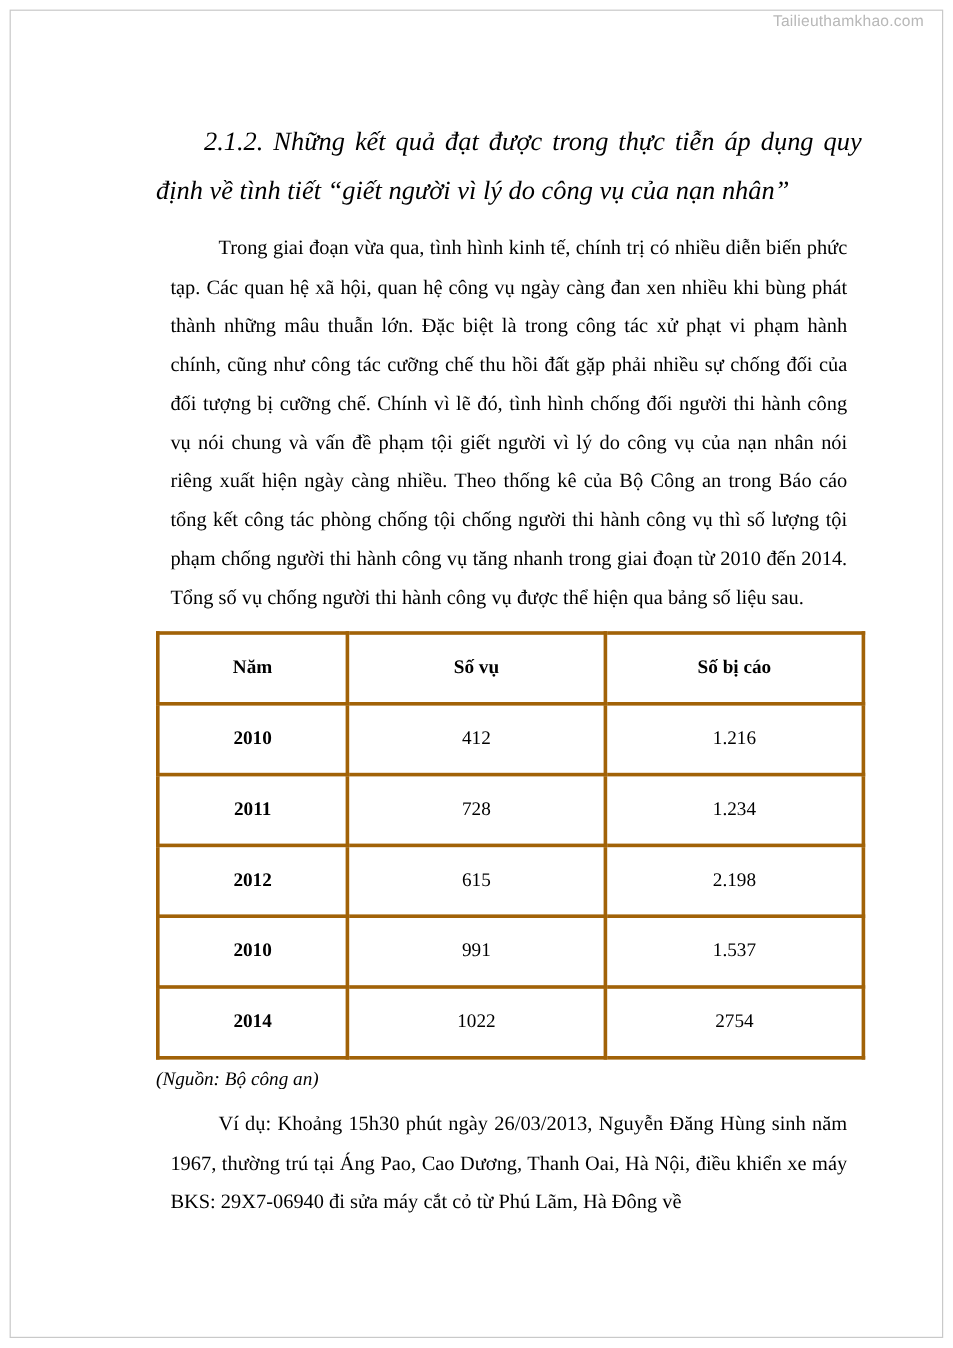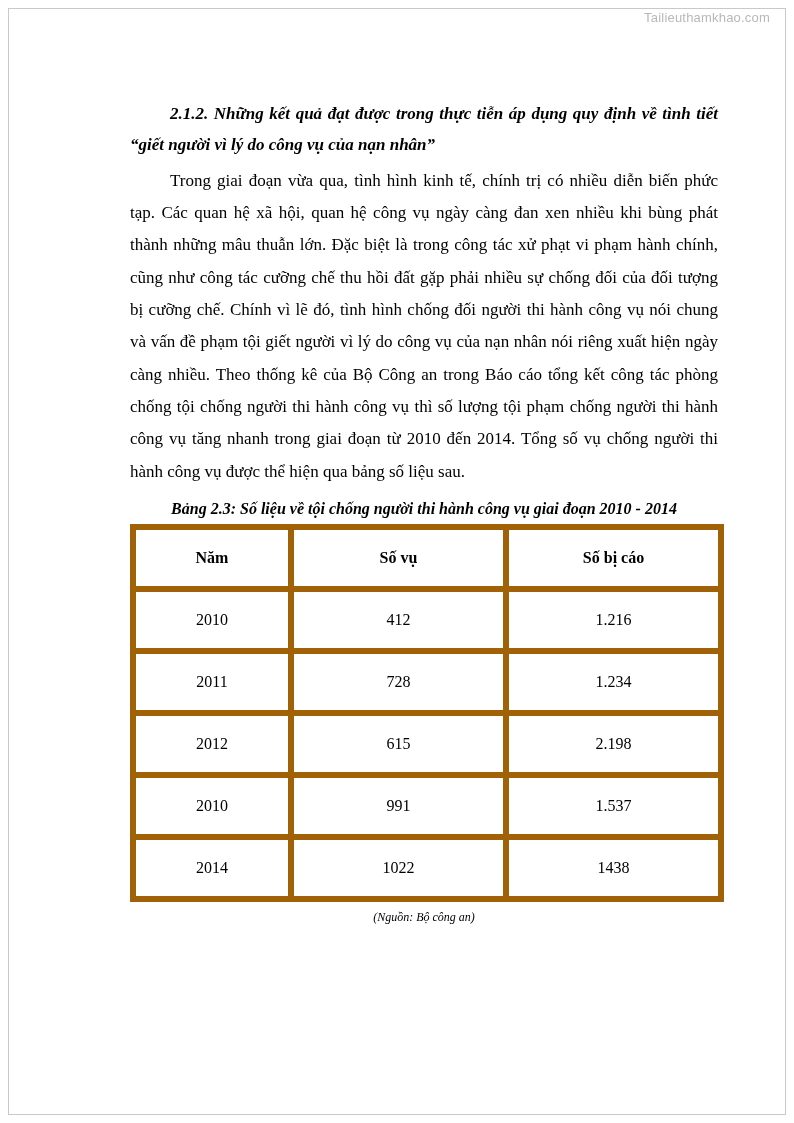--- a/index.html
+++ b/index.html
@@ -41,69 +41,69 @@
     color: #b8b8b8;
     letter-spacing: 0.2px;
   }
   .content {
     position: absolute;
     top: 98px;
     left: 130px;
     width: 588px;
   }
   .heading {
-    font-weight: bold;
+    font-weight: normal;
     font-style: italic;
-    font-size: 17px;
+    font-size: 22px;
     line-height: 1.85;
     text-align: justify;
     text-indent: 40px;
     margin: 0 0 4px 0;
   }
   p.body-par {
     font-size: 17px;
     line-height: 1.9;
     text-align: justify;
     text-indent: 40px;
-    margin: 0;
+    margin: 12px;
   }
   .table-caption {
     font-size: 16px;
     font-style: italic;
     font-weight: bold;
     text-align: center;
     margin: 12px 0 6px 0;
   }
   table.data-table {
     border-collapse: collapse;
     width: 588px;
     margin: 0 auto;
     table-layout: fixed;
   }
   table.data-table td, table.data-table th {
-    border: 6px solid #a16207;
+    border: 3px solid #a16207;
     height: 32px;
     font-size: 16px;
     text-align: center;
     vertical-align: middle;
     padding: 12px 4px;
   }
   table.data-table th {
     font-weight: bold;
   }
   table.data-table td.year {
-    font-weight: normal;
+    font-weight: bold;
   }
   col.c1 { width: 158px; }
   col.c2 { width: 215px; }
   col.c3 { width: 215px; }
   .source-note {
-    font-size: 12px;
+    font-size: 16px;
     font-style: italic;
-    text-align: center;
+    text-align: left;
     margin: 8px 0 6px 0;
   }
   .page-number {
     position: absolute;
     bottom: 66px;
     left: 0;
     width: 794px;
     text-align: center;
     font-size: 16px;
   }
@@ -116,21 +116,20 @@
   <div class="page-border"></div>
 
   <div class="watermark">Tailieuthamkhao.com</div>
 
   <div class="content">
 
     <div class="heading">2.1.2. Những kết quả đạt được trong thực tiễn áp dụng quy định về tình tiết “giết người vì lý do công vụ của nạn nhân”</div>
 
     <p class="body-par">Trong giai đoạn vừa qua, tình hình kinh tế, chính trị có nhiều diễn biến phức tạp. Các quan hệ xã hội, quan hệ công vụ ngày càng đan xen nhiều khi bùng phát thành những mâu thuẫn lớn. Đặc biệt là trong công tác xử phạt vi phạm hành chính, cũng như công tác cưỡng chế thu hồi đất gặp phải nhiều sự chống đối của đối tượng bị cưỡng chế. Chính vì lẽ đó, tình hình chống đối người thi hành công vụ nói chung và vấn đề phạm tội giết người vì lý do công vụ của nạn nhân nói riêng xuất hiện ngày càng nhiều. Theo thống kê của Bộ Công an trong Báo cáo tổng kết công tác phòng chống tội chống người thi hành công vụ thì số lượng tội phạm chống người thi hành công vụ tăng nhanh trong giai đoạn từ 2010 đến 2014. Tổng số vụ chống người thi hành công vụ được thể hiện qua bảng số liệu sau.</p>
 
-    <div class="table-caption">Bảng 2.3: Số liệu về tội chống người thi hành công vụ giai đoạn 2010 - 2014</div>
 
     <table class="data-table">
       <colgroup>
         <col class="c1">
         <col class="c2">
         <col class="c3">
       </colgroup>
       <thead>
         <tr>
           <th>Năm</th>
@@ -155,24 +154,25 @@
           <td>2.198</td>
         </tr>
         <tr>
           <td class="year">2010</td>
           <td>991</td>
           <td>1.537</td>
         </tr>
         <tr>
           <td class="year">2014</td>
           <td>1022</td>
-          <td>1438</td>
+          <td>2754</td>
         </tr>
       </tbody>
     </table>
 
     <div class="source-note">(Nguồn: Bộ công an)</div>
 
+    <p class="body-par">Ví dụ: Khoảng 15h30 phút ngày 26/03/2013, Nguyễn Đăng Hùng sinh năm 1967, thường trú tại Áng Pao, Cao Dương, Thanh Oai, Hà Nội, điều khiển xe máy BKS: 29X7-06940 đi sửa máy cắt cỏ từ Phú Lãm, Hà Đông về</p>
 
   </div>
 
 
 </div>
 
 </body></html>

